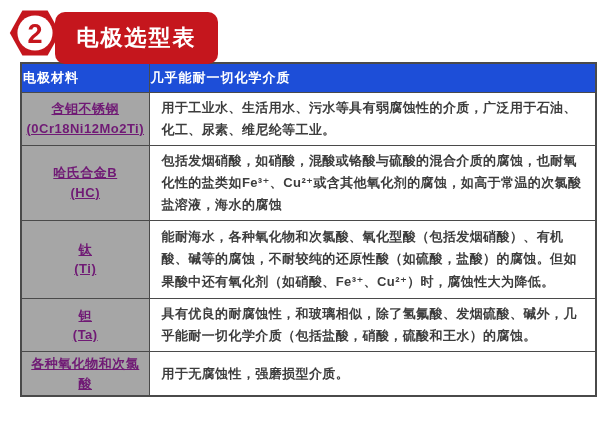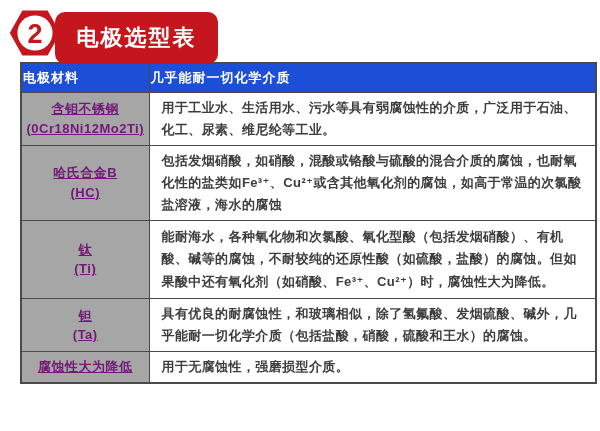--- a/index.html
+++ b/index.html
@@ -122,21 +122,21 @@
         </tr>
         <tr class="r4">
           <td class="mat">
             <span class="code-line">钽</span>
             <span class="code-line">(Ta)</span>
           </td>
           <td class="desc">具有优良的耐腐蚀性，和玻璃相似，除了氢氟酸、发烟硫酸、碱外，几乎能耐一切化学介质（包括盐酸，硝酸，硫酸和王水）的腐蚀。</td>
         </tr>
         <tr class="r5">
           <td class="mat">
-            <span class="code-line">腐蚀性大为降低</span>
+            <span class="code-line">各种氧化物和次氯酸</span>
 
           </td>
           <td class="desc">用于无腐蚀性，强磨损型介质。</td>
         </tr>
 
       </tbody>
     </table>
   </div>
 
 </div>

